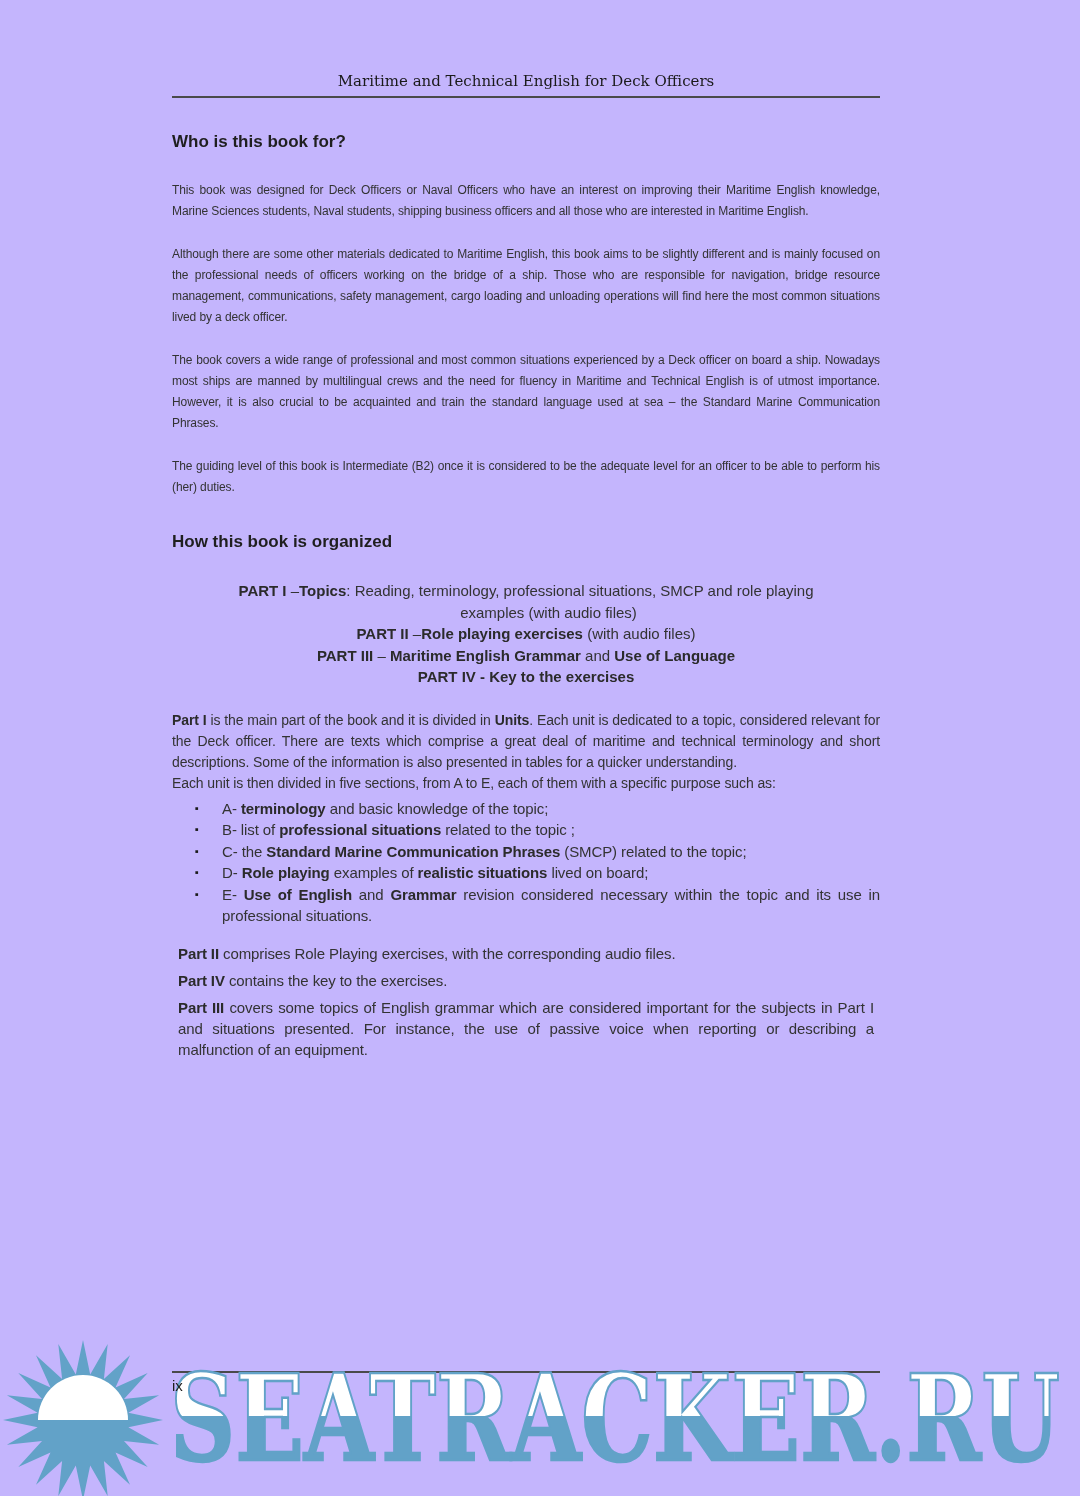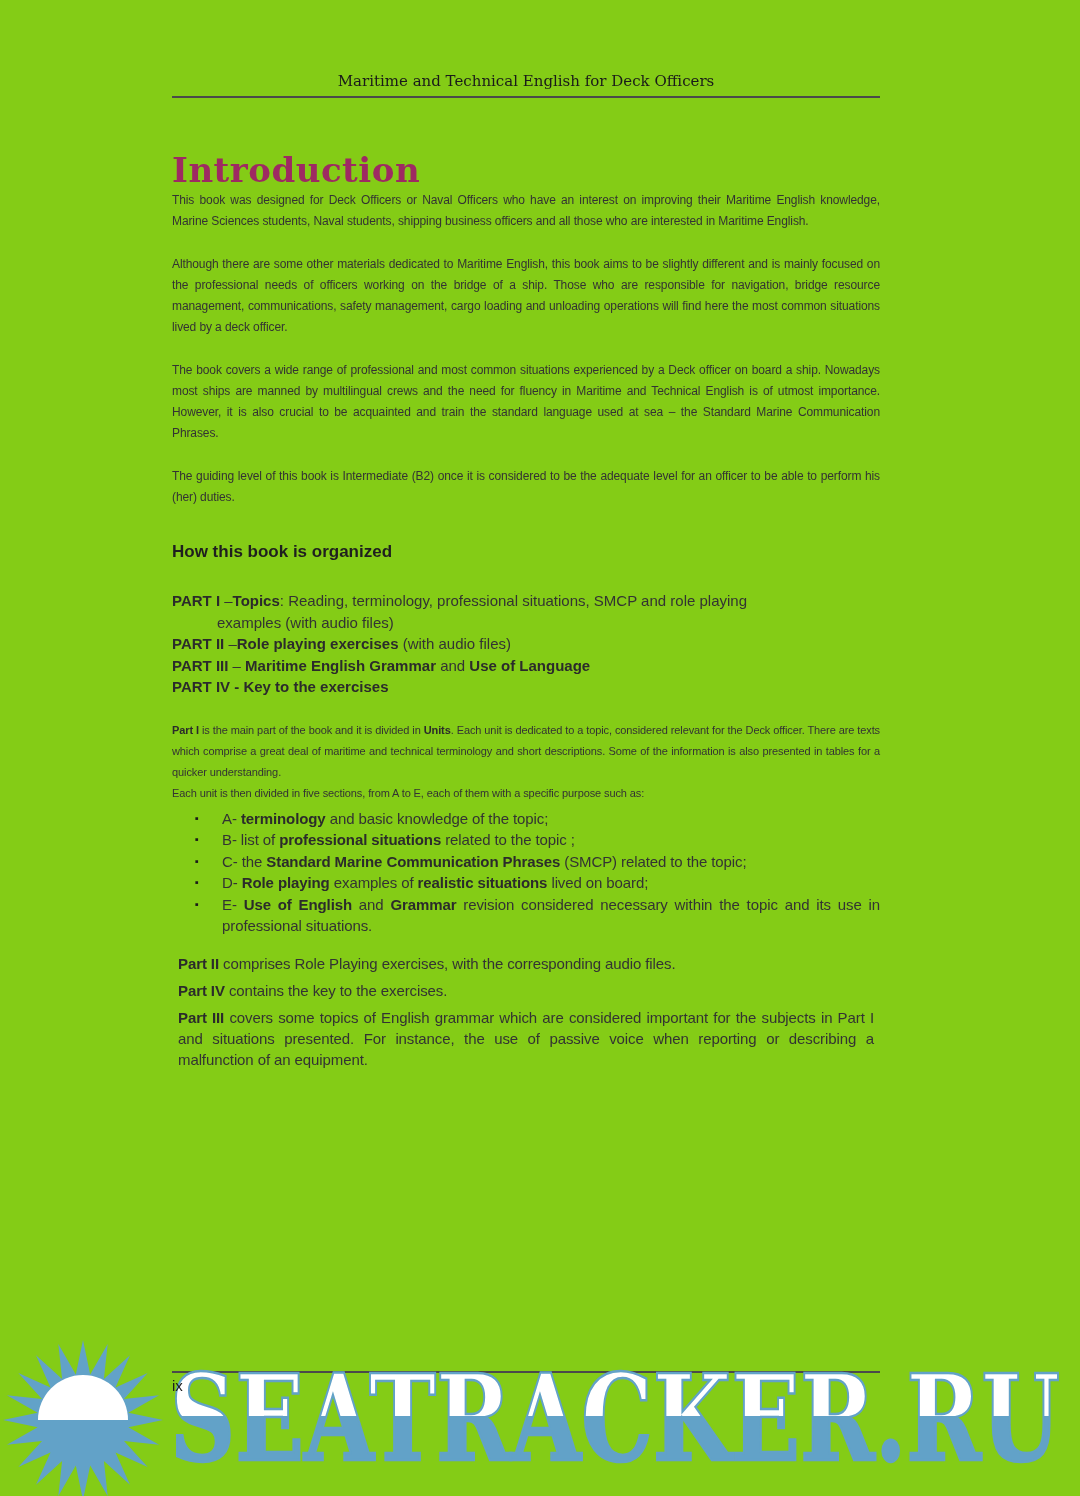--- a/index.html
+++ b/index.html
@@ -1,52 +1,52 @@
 <!DOCTYPE html>
 <html><head>
 <meta charset="utf-8">
 <style>
   html,body{margin:0;padding:0;background:#ffffff;}
-  .page{position:relative;width:1080px;height:1496px;background:#84cc16;overflow:hidden;
+  .page{position:relative;width:1080px;height:1496px;background:#c4b5fd;overflow:hidden;
         font-family:"Liberation Sans",sans-serif;color:#333333;}
   .content{position:absolute;left:172px;top:0;width:708px;}
   .running-head{padding-top:72px;text-align:center;font-family:"DejaVu Serif",serif;
         font-size:15px;color:#1a1a1a;}
   .header-rule{margin-top:6px;height:2px;background:#4a4a4a;}
   h1{font-family:"DejaVu Serif",serif;font-size:34px;font-weight:bold;color:#9e2a62;
      margin:52px 0 0 0;letter-spacing:0.5px;}
   h2{font-size:17px;font-weight:bold;color:#1f1f1f;margin:34px 0 28px 0;
      font-family:"Liberation Sans",sans-serif;}
   p.body{margin:0 0 22px 0;font-size:12px;line-height:21px;text-align:justify;letter-spacing:-0.1px;}
   .part-list{font-size:15px;line-height:21.5px;margin:0 0 22px 0;}
-  .part-list .line{white-space:normal;}
+  .part-list .line{white-space:normal;text-align:center;}
   .part-list .indent{padding-left:45px;}
-  .unit-paras p{margin:0;font-size:11px;line-height:21px;text-align:justify;letter-spacing:-0.1px;}
+  .unit-paras p{margin:0;font-size:14px;line-height:21px;text-align:justify;letter-spacing:-0.1px;}
   .bullets{margin:4px 0 16px 0;}
   .bullet-item{display:flex;font-size:15px;line-height:21.5px;}
   .bullet-marker{margin-left:23px;width:27px;flex:0 0 27px;font-size:11px;line-height:21.5px;color:#1a1a1a;}
   .bullet-text{flex:1;text-align:justify;letter-spacing:-0.1px;}
   .closing p{margin:6px;font-size:15px;line-height:21px;text-align:justify;letter-spacing:-0.1px;}
   b{color:#2b2b2b;}
   .footer-rule{position:absolute;left:172px;top:1371px;width:708px;height:2px;background:#4a4a4a;z-index:1;}
   .page-num{position:absolute;left:172px;top:1377px;width:708px;text-align:left;
         font-size:15px;color:#1d1d1d;z-index:3;}
   .watermark-svg{position:absolute;left:0;top:1326px;z-index:2;}
 </style>
 </head>
 <body>
 
 <div class="page">
 
   <div class="content">
     <div class="running-head">Maritime and Technical English for Deck Officers</div>
     <div class="header-rule"></div>
 
-    <h1>Introduction</h1>
 
+    <h2>Who is this book for?</h2>
     <p class="body">This book was designed for Deck Officers or Naval Officers who have an interest on improving their Maritime English knowledge, Marine Sciences students, Naval students, shipping business officers and all those who are interested in Maritime English.</p>
     <p class="body">Although there are some other materials dedicated to Maritime English, this book aims to be slightly different and is mainly focused on the professional needs of officers working on the bridge of a ship. Those who are responsible for navigation, bridge resource management, communications, safety management, cargo loading and unloading operations will find here the most common situations lived by a deck officer.</p>
     <p class="body">The book covers a wide range of professional and most common situations experienced by a Deck officer on board a ship. Nowadays most ships are manned by multilingual crews and the need for fluency in Maritime and Technical English is of utmost importance. However, it is also crucial to be acquainted and train the standard language used at sea – the Standard Marine Communication Phrases.</p>
     <p class="body">The guiding level of this book is Intermediate (B2) once it is considered to be the adequate level for an officer to be able to perform his (her) duties.</p>
 
     <h2>How this book is organized</h2>
 
     <div class="part-list">
       <div class="line"><b>PART I</b> –<b>Topics</b>: Reading, terminology, professional situations, SMCP and role playing</div>
       <div class="line indent">examples (with audio files)</div>

